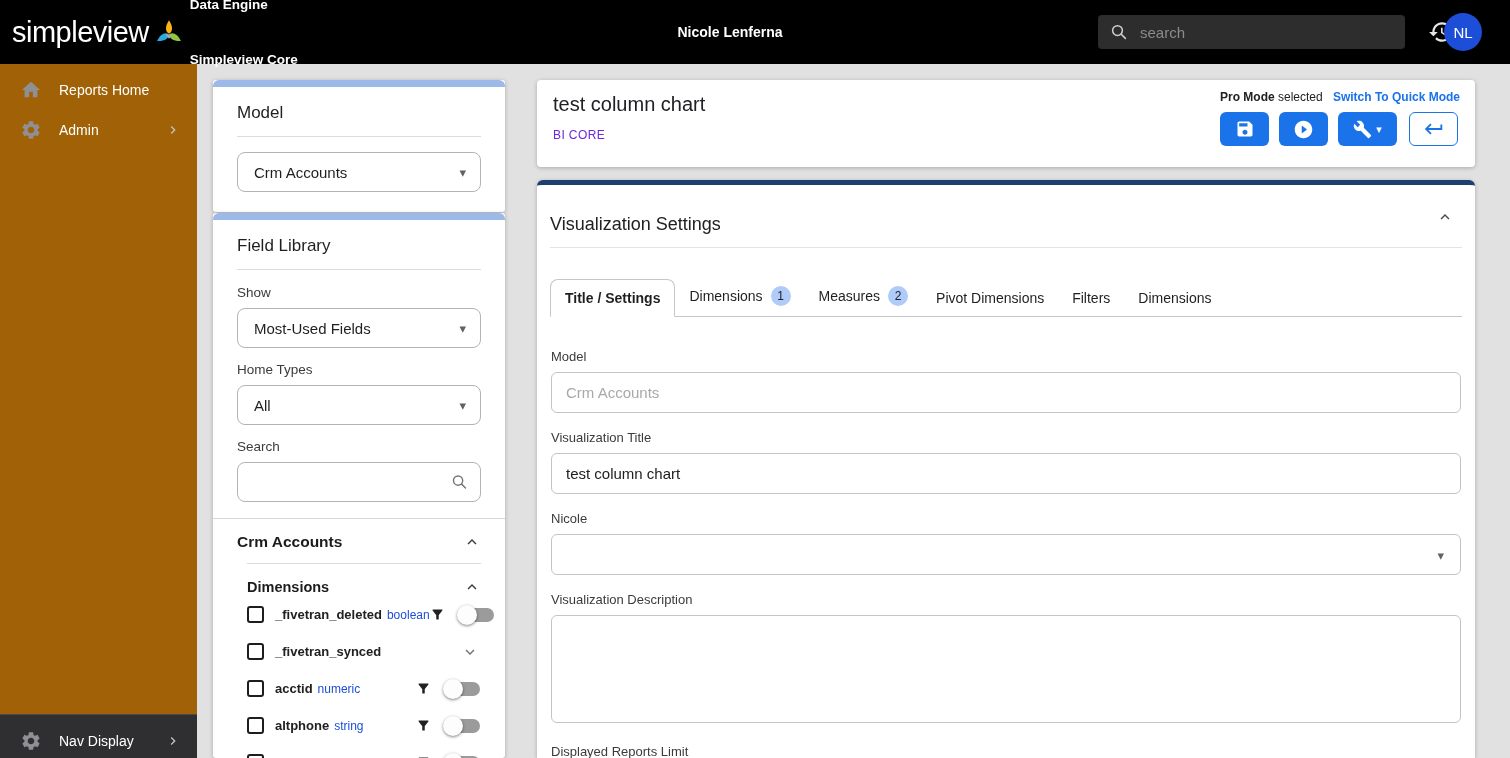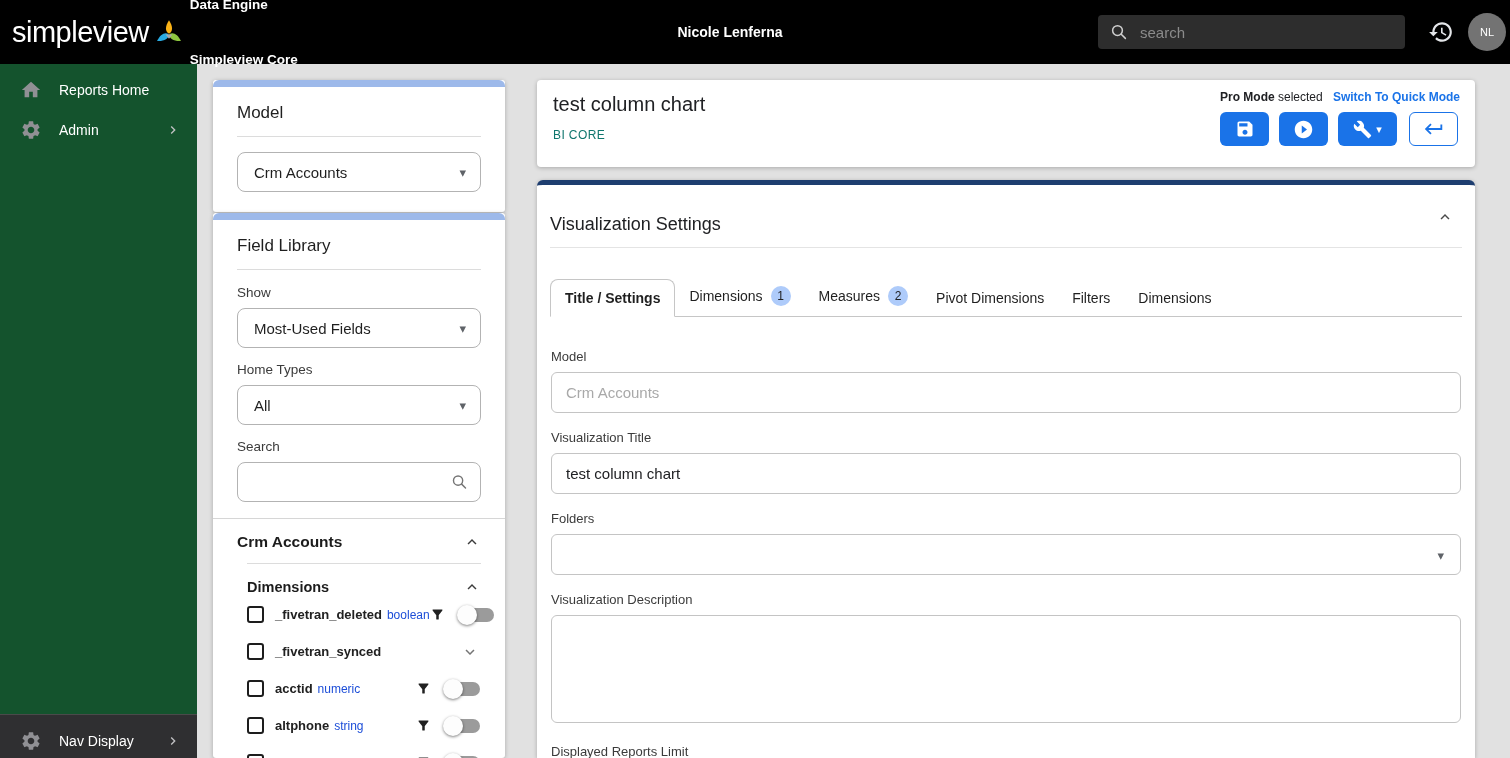--- a/index.html
+++ b/index.html
@@ -14,23 +14,23 @@
   .logo-text { color:#fff; font-size:29px; font-weight:500; letter-spacing:-0.5px; }
   .logo-tri { width:30px; height:30px; margin-left:5px; margin-top:4px; }
   .topnav { display:flex; gap:40px; margin-left:6px;flex-direction:column; }
   .topnav a { color:#fff; font-size:13.5px; font-weight:700; text-decoration:none; cursor:pointer; }
   .username { position:absolute; left:-50px; right:0; text-align:center; color:#fff; font-size:14px; font-weight:700; pointer-events:none; }
   .searchbox { position:absolute; right:105px; top:15px; width:307px; height:34px; background:#2d2d2d; border-radius:4px; display:flex; align-items:center; padding:0 12px; }
   .searchbox svg { flex:0 0 auto; }
   .searchbox input { background:transparent; border:none; outline:none; color:#ddd; font-size:15px; margin-left:12px; width:100%; font-family:inherit; }
   .searchbox input::placeholder { color:#8b8b8b; }
   .history-btn { position:absolute; right:56px; top:19px; width:26px; height:26px; cursor:pointer; }
-  .avatar { position:absolute; right:4px; top:13px; width:38px; height:38px; border-radius:50%; background:#737373; color:#fff; font-size:11px; font-weight:500; display:flex; align-items:center; justify-content:center; cursor:pointer; }
-  
-  .sidebar { position:absolute; left:0; top:64px; width:197px; height:694px; background:#14532d; }
+  .avatar { position:absolute; right:28px; top:13px; width:38px; height:38px; border-radius:50%; background:#1d4ed8; color:#fff; font-size:15px; font-weight:500; display:flex; align-items:center; justify-content:center; cursor:pointer; }
+  
+  .sidebar { position:absolute; left:0; top:64px; width:197px; height:694px; background:#a16207; }
   .side-item { height:40px; display:flex; align-items:center; padding:0 16px 0 20px; color:#fff; font-size:14px; cursor:pointer; position:relative; }
   .side-item:first-child { margin-top:6px; }
   .side-item .icn { width:22px; height:22px; margin-right:17px; flex:0 0 auto; }
   .side-item .chev { margin-left:auto; width:16px; height:16px; }
   .side-footer { position:absolute; left:0; right:0; bottom:0; height:44px; background:#2f2f31; border-top:1px solid #4a4a4a; display:flex; align-items:center; padding:9px 16px 0 20px; color:#fff; font-size:14px; cursor:pointer; }
   .side-footer .icn { width:22px; height:22px; margin-right:17px; }
   .side-footer .chev { margin-left:auto; width:16px; height:16px; }
   
   .card { position:absolute; left:213px; width:292px; background:#fff; border-radius:3px; box-shadow:0 1px 4px rgba(0,0,0,.25); }
   .card .accent { height:7px; background:#9db9ea; border-radius:6px 6px 0 0; }
@@ -59,21 +59,21 @@
   .fname { font-size:13px; font-weight:600; color:#212121; margin-left:11px; white-space:nowrap; }
   .ftype { font-size:12px; color:#1d4ed8; margin-left:5px; }
   .frow .funnel { margin-left:auto; flex:0 0 auto; cursor:pointer; }
   .toggle { position:relative; width:38px; height:20px; margin-left:12px; flex:0 0 auto; cursor:pointer; }
   .toggle .track { position:absolute; left:3px; right:1px; top:3px; height:14px; border-radius:7px; background:#9b9b9b; }
   .toggle .knob { position:absolute; top:0; left:0; width:20px; height:20px; border-radius:50%; background:#fdfdfd; box-shadow:0 1px 3px rgba(0,0,0,.5); }
   .frow .expand { margin-left:auto; margin-right:2px; color:#757575; cursor:pointer; }
   
   .hdr-card { position:absolute; left:537px; top:80px; width:938px; height:87px; background:#fff; border-radius:4px; box-shadow:0 1px 4px rgba(0,0,0,.25); padding:13px 16px; }
   .viz-title { font-size:20px; color:#202124; font-weight:400; }
-  .viz-sub { margin-top:12px; font-size:12px; letter-spacing:.4px; color:#0f766e; font-weight:500; }
+  .viz-sub { margin-top:12px; font-size:12px; letter-spacing:.4px; color:#6d28d9; font-weight:500; }
   .hdr-right { position:absolute; right:15px; top:10px; width:240px; }
   .mode-row { display:flex; justify-content:space-between; align-items:center; font-size:12px; }
   .mode-row .b { font-weight:700; }
   .switch-link { color:#1a73e8; font-weight:700; text-decoration:none; cursor:pointer; }
   .btn-row { display:flex; margin-top:8px; }
   .bbtn { height:34px; width:49px; border-radius:6px; background:#1a73e8; border:none; display:flex; align-items:center; justify-content:center; cursor:pointer; }
   .bbtn + .bbtn { margin-left:10px; }
   .bbtn.wide { width:59px; }
   .bbtn.outline { background:#fff; border:1px solid #1a73e8; margin-left:12px; }
   .bbtn .wcaret { color:#fff; font-size:11px; margin-left:4px; }
@@ -339,21 +339,21 @@
       <span>Dimensions</span>
     </div>
   </div>
   <div class="form">
     <div class="lbl">Model</div>
     <input class="tinput fgap" type="text" placeholder="Crm Accounts" style="">
 
     <div class="lbl">Visualization Title</div>
     <input class="tinput fgap" type="text" value="test column chart" style="">
 
-    <div class="lbl">Folders</div>
+    <div class="lbl">Nicole</div>
     <div class="fselect fgap">
       <span class="caret">▾</span>
     </div>
 
     <div class="lbl">Visualization Description</div>
     <textarea class="tarea fgap" style=""></textarea>
 
     <div class="lbl">Displayed Reports Limit</div>
     <input class="tinput" type="text" value="500" style="">
 

